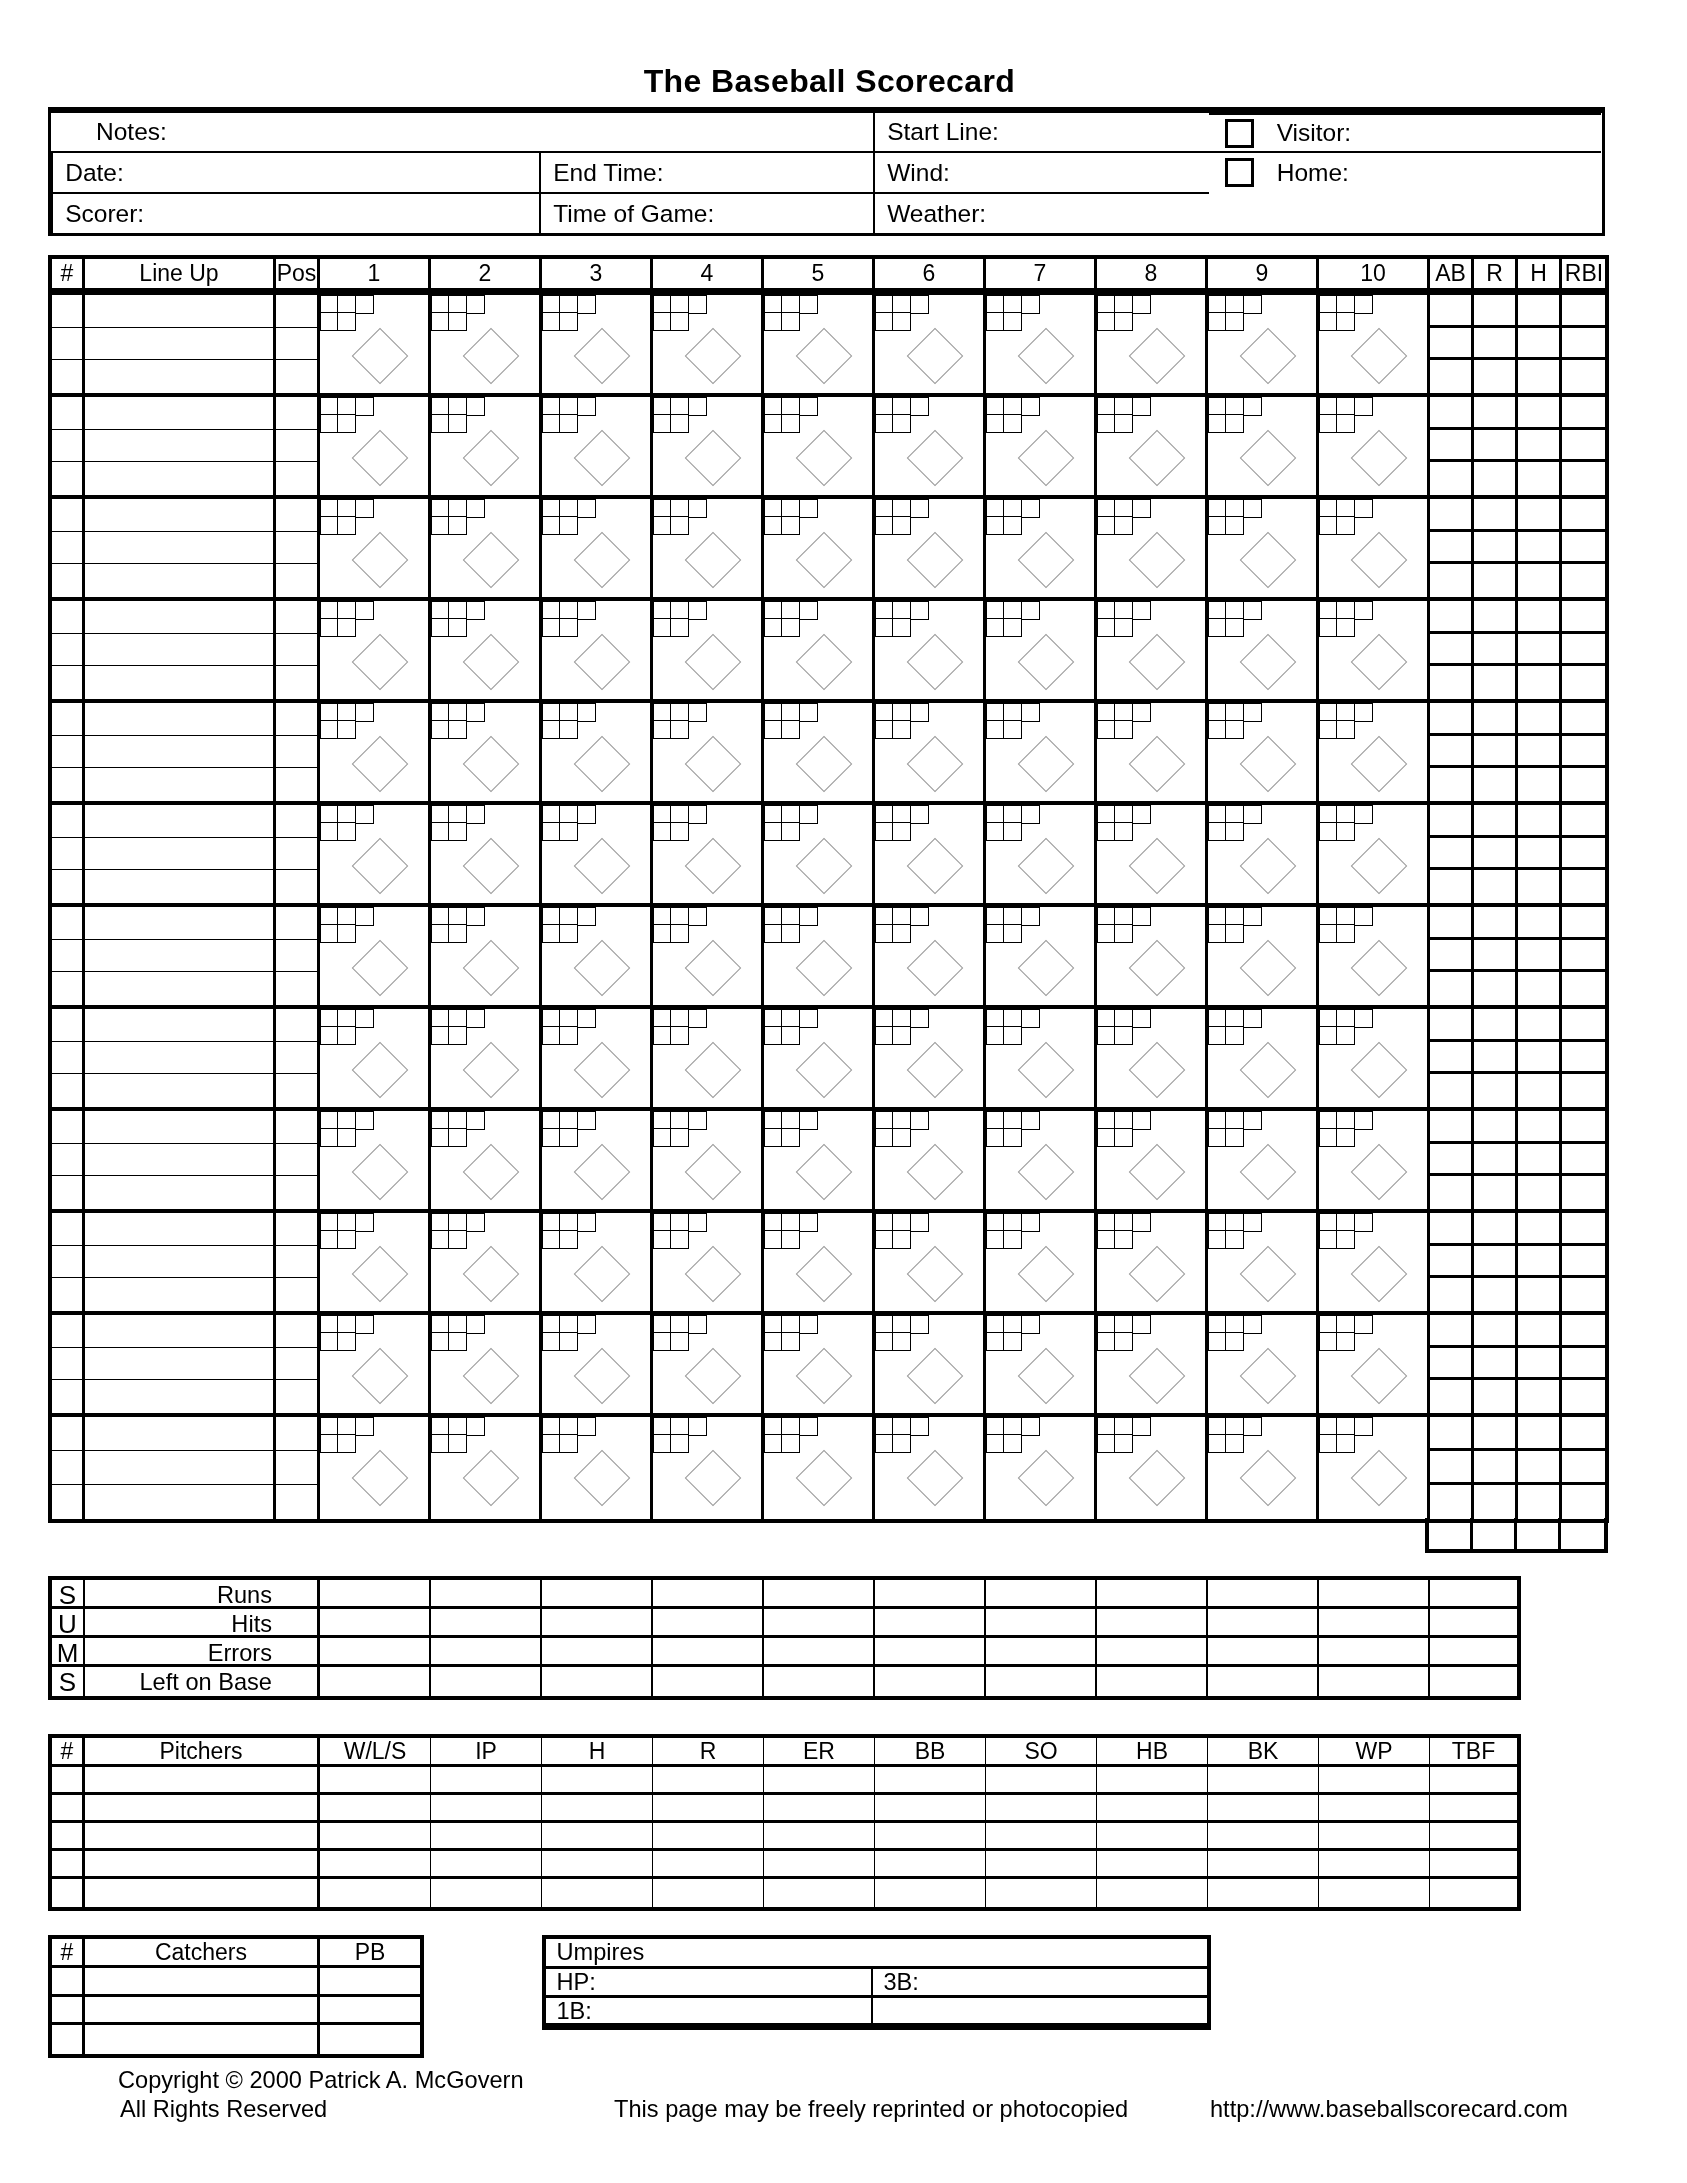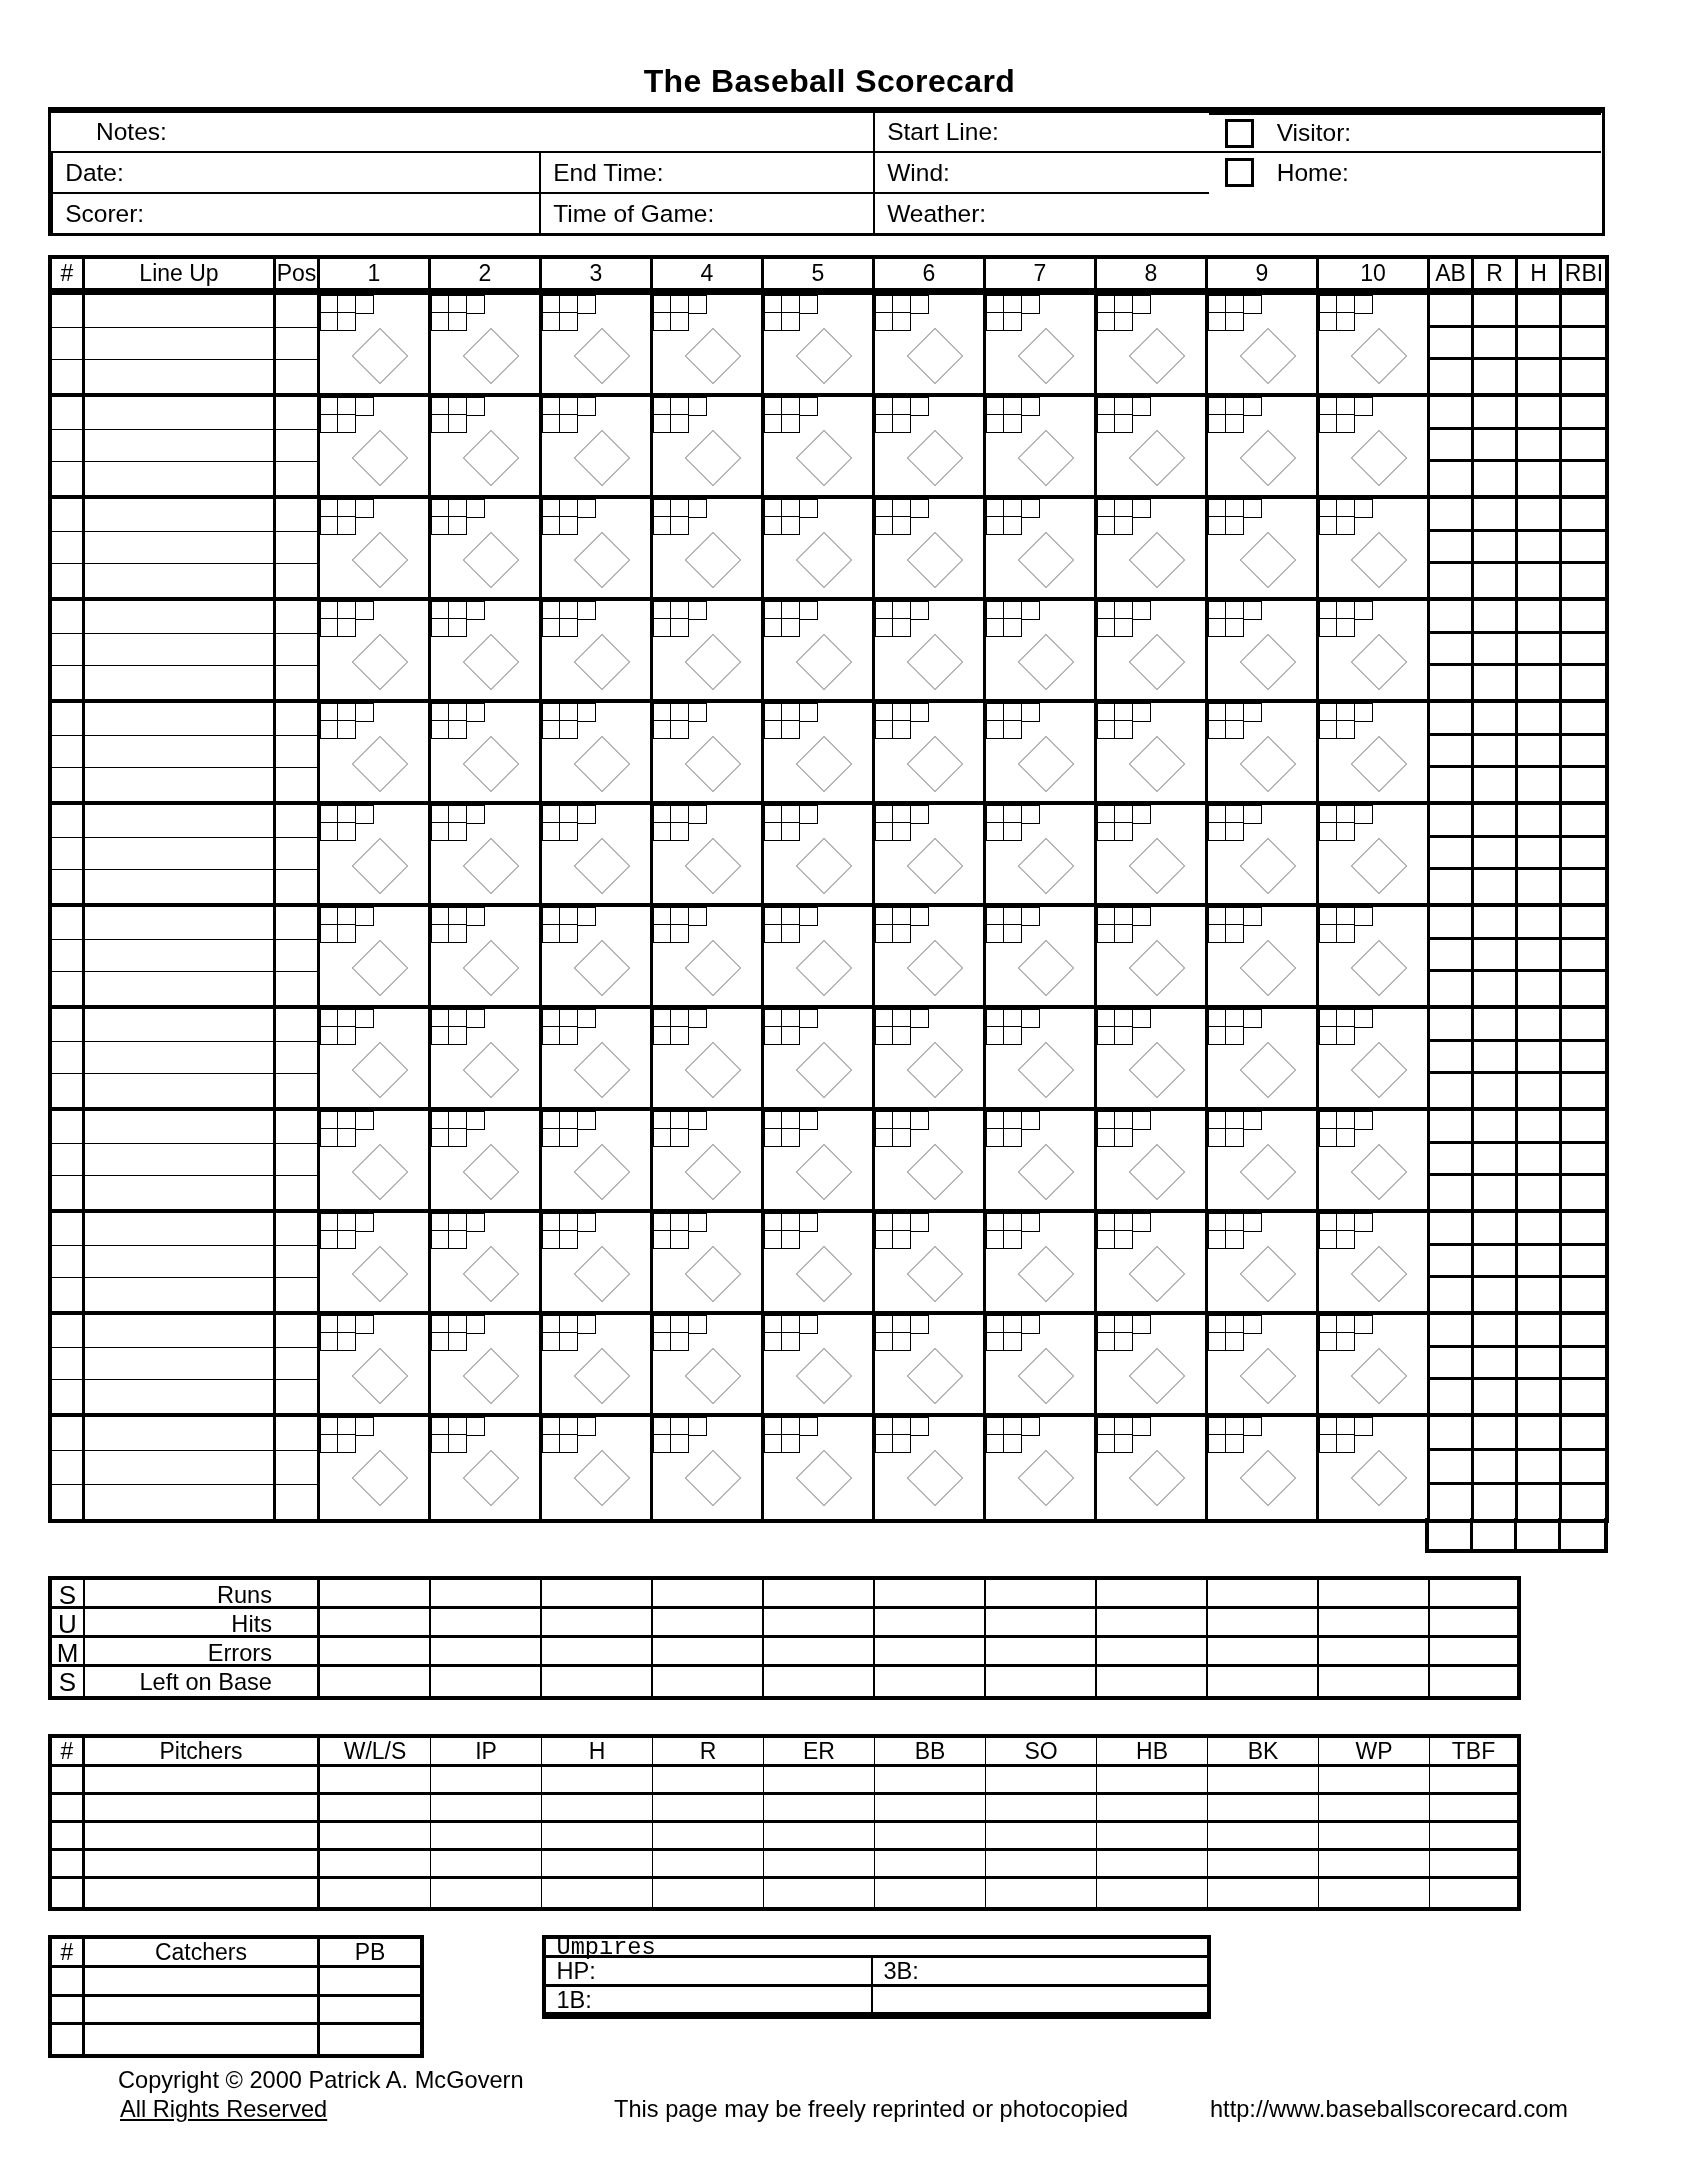--- a/index.html
+++ b/index.html
@@ -69,21 +69,21 @@
   
   .cols-catch { display:grid; grid-template-columns:33px 235px 100px; }
   .catchers { position:absolute; left:48px; top:1935px; border:4.4px solid #000; width:376px; }
   .crow { height:28.6px; }
   .chead { height:29px; }
 
   
   .umpires { position:absolute; left:542px; top:1935px; border:4.4px solid #000; width:669px; }
   .cols-ump { display:grid; grid-template-columns:327px 334px; }
   .urow { height:28.6px; }
-  .uhead { height:19px;font-family:Liberation Mono, monospace; }
+  .uhead { height:30px; }
   .ulabel { font-size:23.6px; display:flex; align-items:center; padding-left:10.5px; }
 
   
   .ftext { position:absolute; font-size:23.6px; white-space:nowrap; }
 </style>
 </head>
 <body>
 
 <div class="page">
 
@@ -2282,18 +2282,18 @@
       <div class="ulabel br3">HP:</div>
       <div class="ulabel">3B:</div>
     </div>
     <div class="urow bb4 cols-ump">
       <div class="ulabel br3">1B:</div>
       <div class="ulabel"></div>
     </div>
   </div>
 
   <div class="ftext" style="left:118px; top:2067px;">Copyright © 2000 Patrick A. McGovern</div>
-  <div class="ftext" style="left:120px; top:2096px;text-decoration:underline;">All Rights Reserved</div>
+  <div class="ftext" style="left:120px; top:2096px;">All Rights Reserved</div>
   <div class="ftext" style="left:614px; top:2096px;">This page may be freely reprinted or photocopied</div>
   <div class="ftext" style="left:1210px; top:2096px;">http://www.baseballscorecard.com</div>
 
 </div>
 
 
 </body></html>

